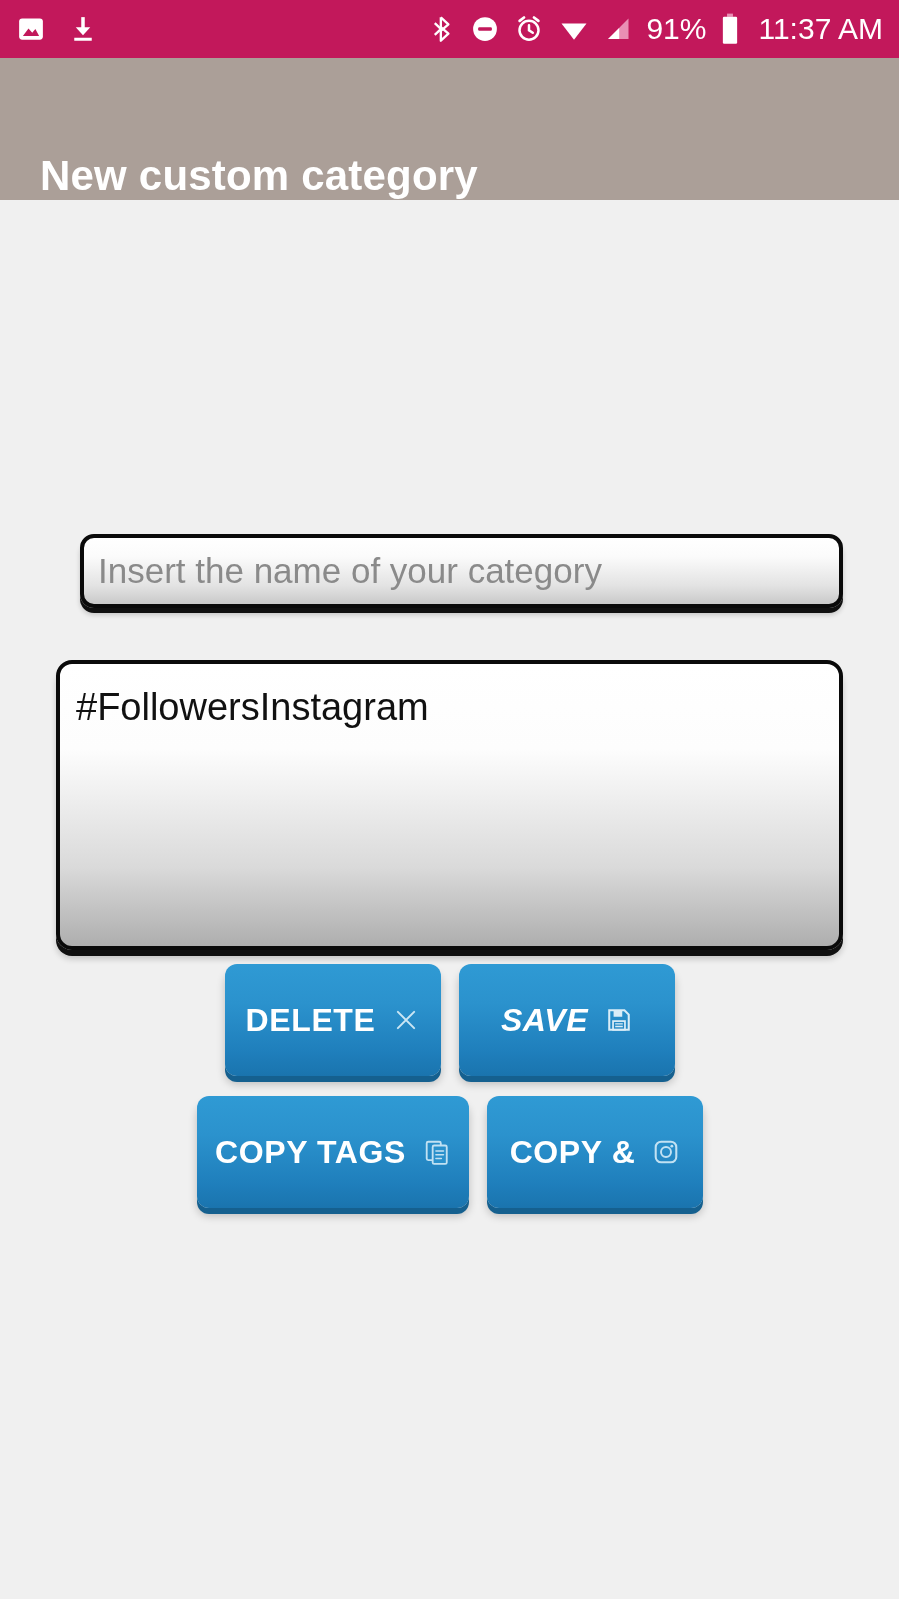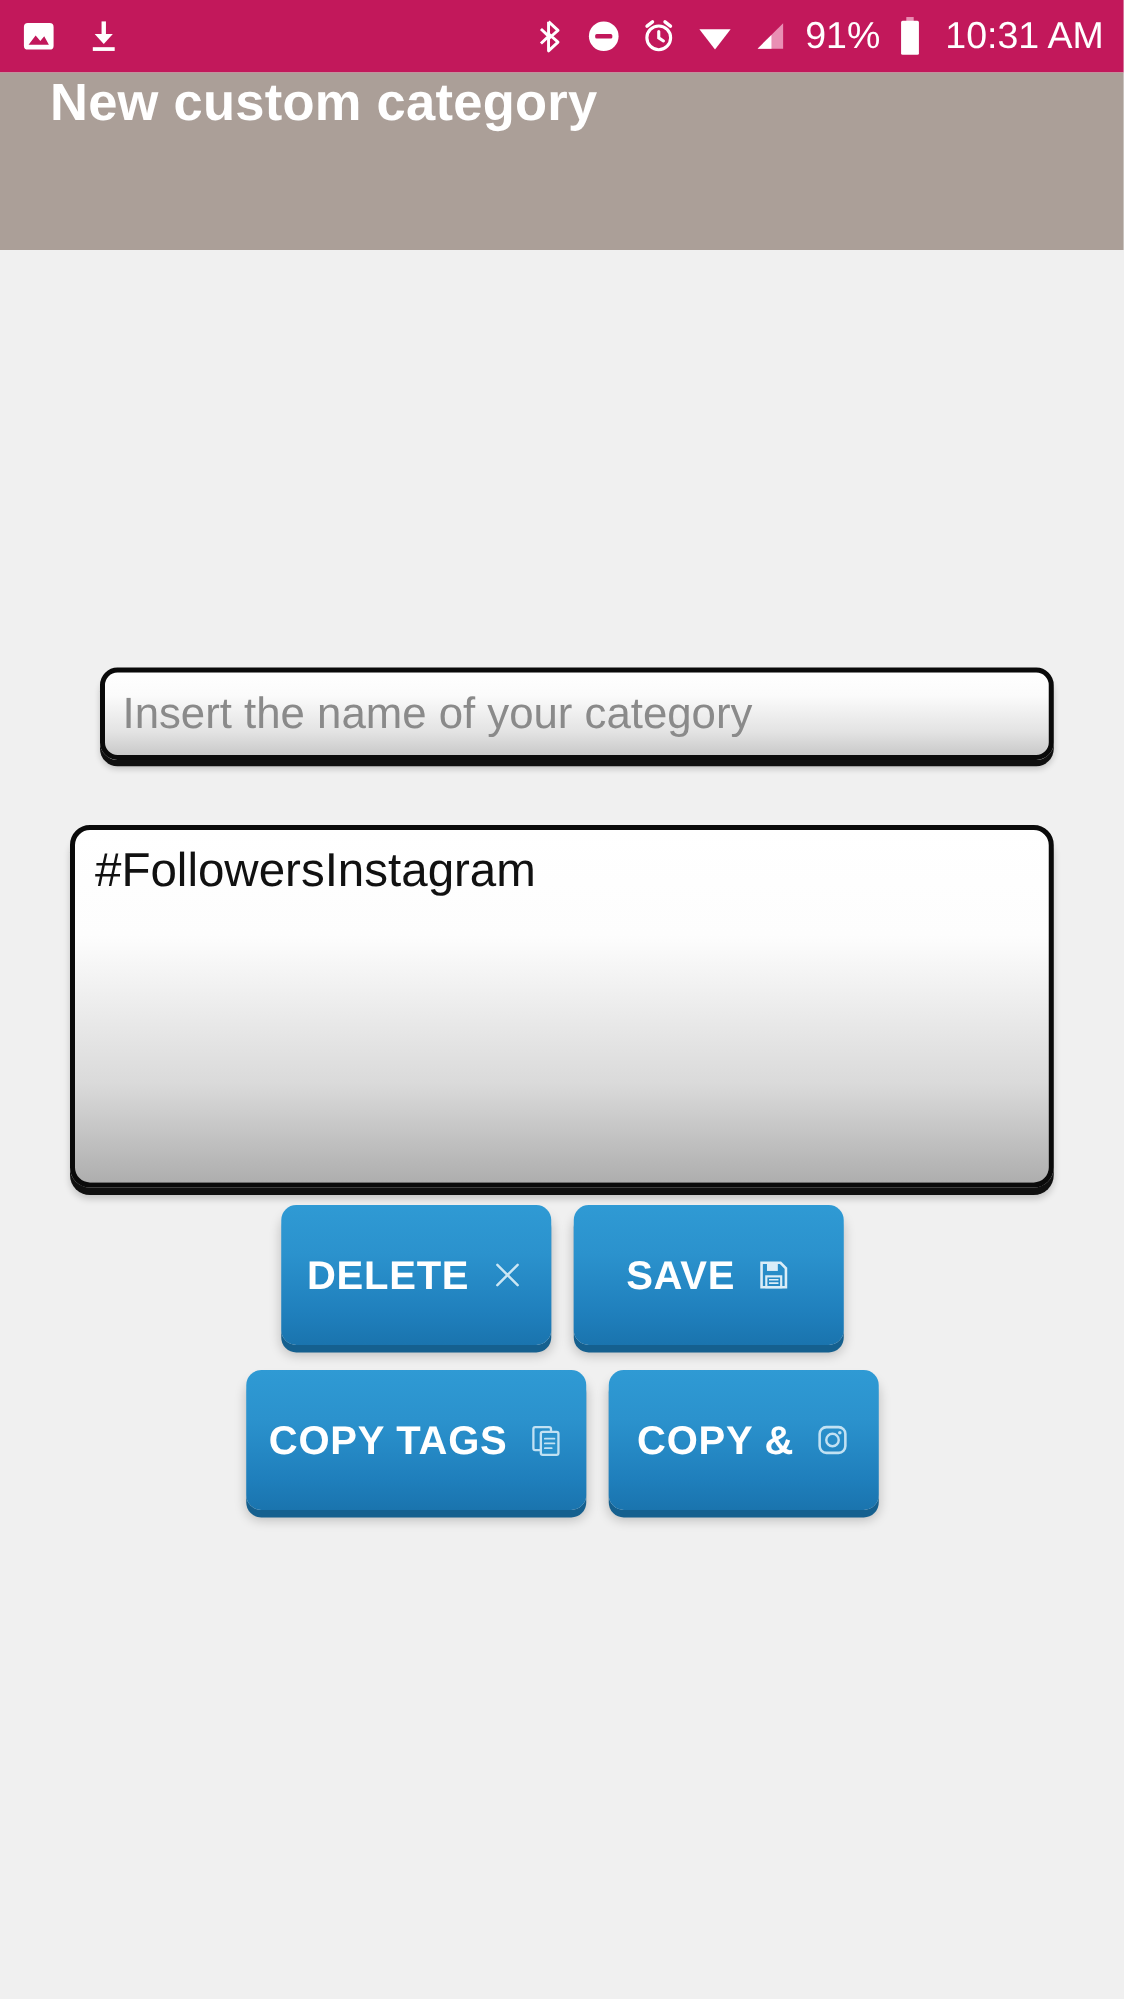--- a/index.html
+++ b/index.html
@@ -54,21 +54,21 @@
     font-weight: 500;
     color: #fff;
     margin-left: 4px;
   }
 
   
   .app-bar {
     height: 142px;
     background: #ab9f98;
     display: flex;
-    align-items: flex-start;
+    align-items: flex-end;
     padding: 0 40px;
     box-sizing: border-box;
   }
   .app-title {
     color: #ffffff;
     font-size: 42px;
     font-weight: 700;
     letter-spacing: 0.2px;
   }
 
@@ -112,21 +112,21 @@
     right: 0;
     height: 290px;
     box-sizing: border-box;
     border: 4px solid #0a0a0a;
     border-radius: 16px;
     background: linear-gradient(to bottom, #ffffff 0%, #fdfdfd 30%, #dadada 72%, #aeaeae 100%);
     box-shadow: 0 6px 0 0 rgba(0,0,0,0.92), 0 9px 6px rgba(0,0,0,0.18);
     font-family: "Liberation Sans", sans-serif;
     font-size: 38px;
     color: #111111;
-    padding: 10px 16px;
+    padding: 20px 16px;
     resize: none;
     outline: none;
     line-height: 1.25;
   }
 
   
   .btn-rows {
     position: absolute;
     top: 764px;
     left: 0;
@@ -163,21 +163,21 @@
   }
   .btn .blabel { white-space: nowrap; }
   .btn .bicon {
     display: inline-flex;
     align-items: center;
     justify-content: center;
     line-height: 0;
     opacity: 0.92;
   }
   .btn-delete { width: 216px; }
-  .btn-save   { width: 216px; }
+  .btn-save   { width: 216px; font-style: italic; }
   .btn-copy-tags { width: 272px; }
   .btn-copy-share { width: 216px; }
 </style>
 </head>
 <body>
 
 <div class="status-bar">
   <div class="status-left">
     <span class="sb-icon">
       <svg width="30" height="30" viewBox="0 0 24 24">
@@ -227,21 +227,21 @@
         <path d="M13 11.2 L13 20.5 L3.5 20.5 Z" fill="#ffffff"></path>
       </svg>
     </span>
     <span class="battery-pct">91%</span>
     <span class="sb-icon">
       <svg width="20" height="32" viewBox="0 0 14 26">
         <rect x="4.6" y="0.5" width="4.8" height="2.6" fill="#e98fb4"></rect>
         <rect x="1.2" y="3" width="11.6" height="22" rx="1" fill="#ffffff"></rect>
       </svg>
     </span>
-    <span class="clock">10:31 AM</span>
+    <span class="clock">11:37 AM</span>
   </div>
 </div>
 
 <div class="app-bar">
   <div class="app-title">New custom category</div>
 </div>
 
 <div class="content">
 
   <div class="field-wrap">

